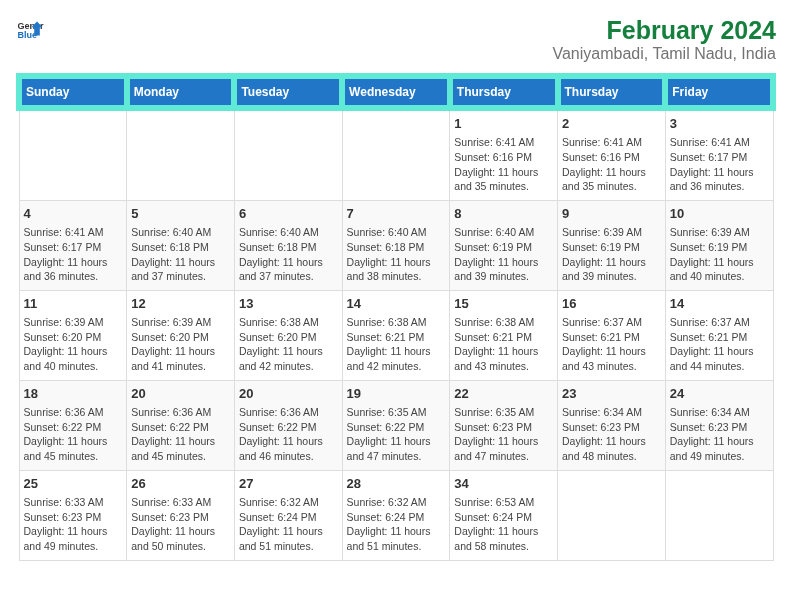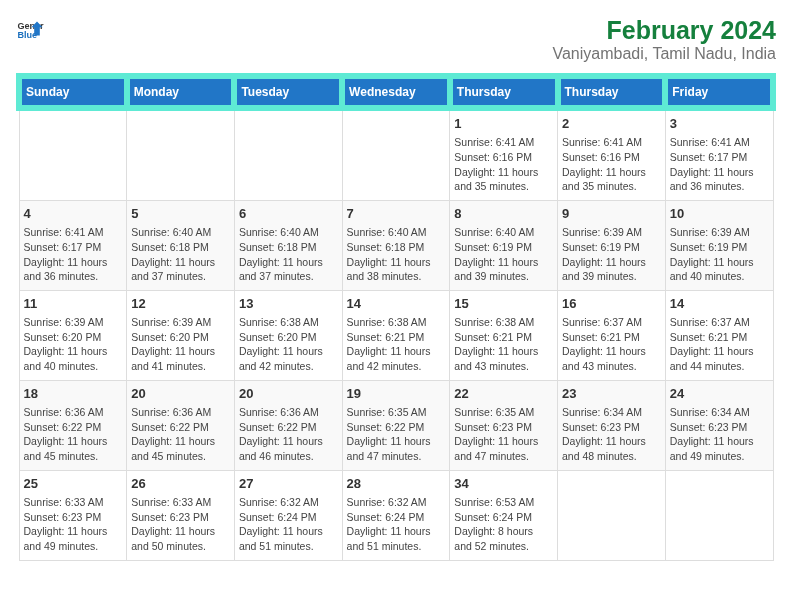--- a/index.html
+++ b/index.html
@@ -294,19 +294,19 @@
         <td>
           <span class="day-number">28</span>
           <div class="day-detail">Sunrise: 6:32 AM</div>
           <div class="day-detail">Sunset: 6:24 PM</div>
           <div class="day-detail">Daylight: 11 hours and 51 minutes.</div>
         </td>
         <td>
           <span class="day-number">34</span>
           <div class="day-detail">Sunrise: 6:53 AM</div>
           <div class="day-detail">Sunset: 6:24 PM</div>
-          <div class="day-detail">Daylight: 8 hours and 52 minutes.</div>
+          <div class="day-detail">Daylight: 11 hours and 58 minutes.</div>
         </td>
         <td class="empty-cell"></td>
         <td class="empty-cell"></td>
       </tr>
     </tbody>
 </table>
 
 </body></html>

